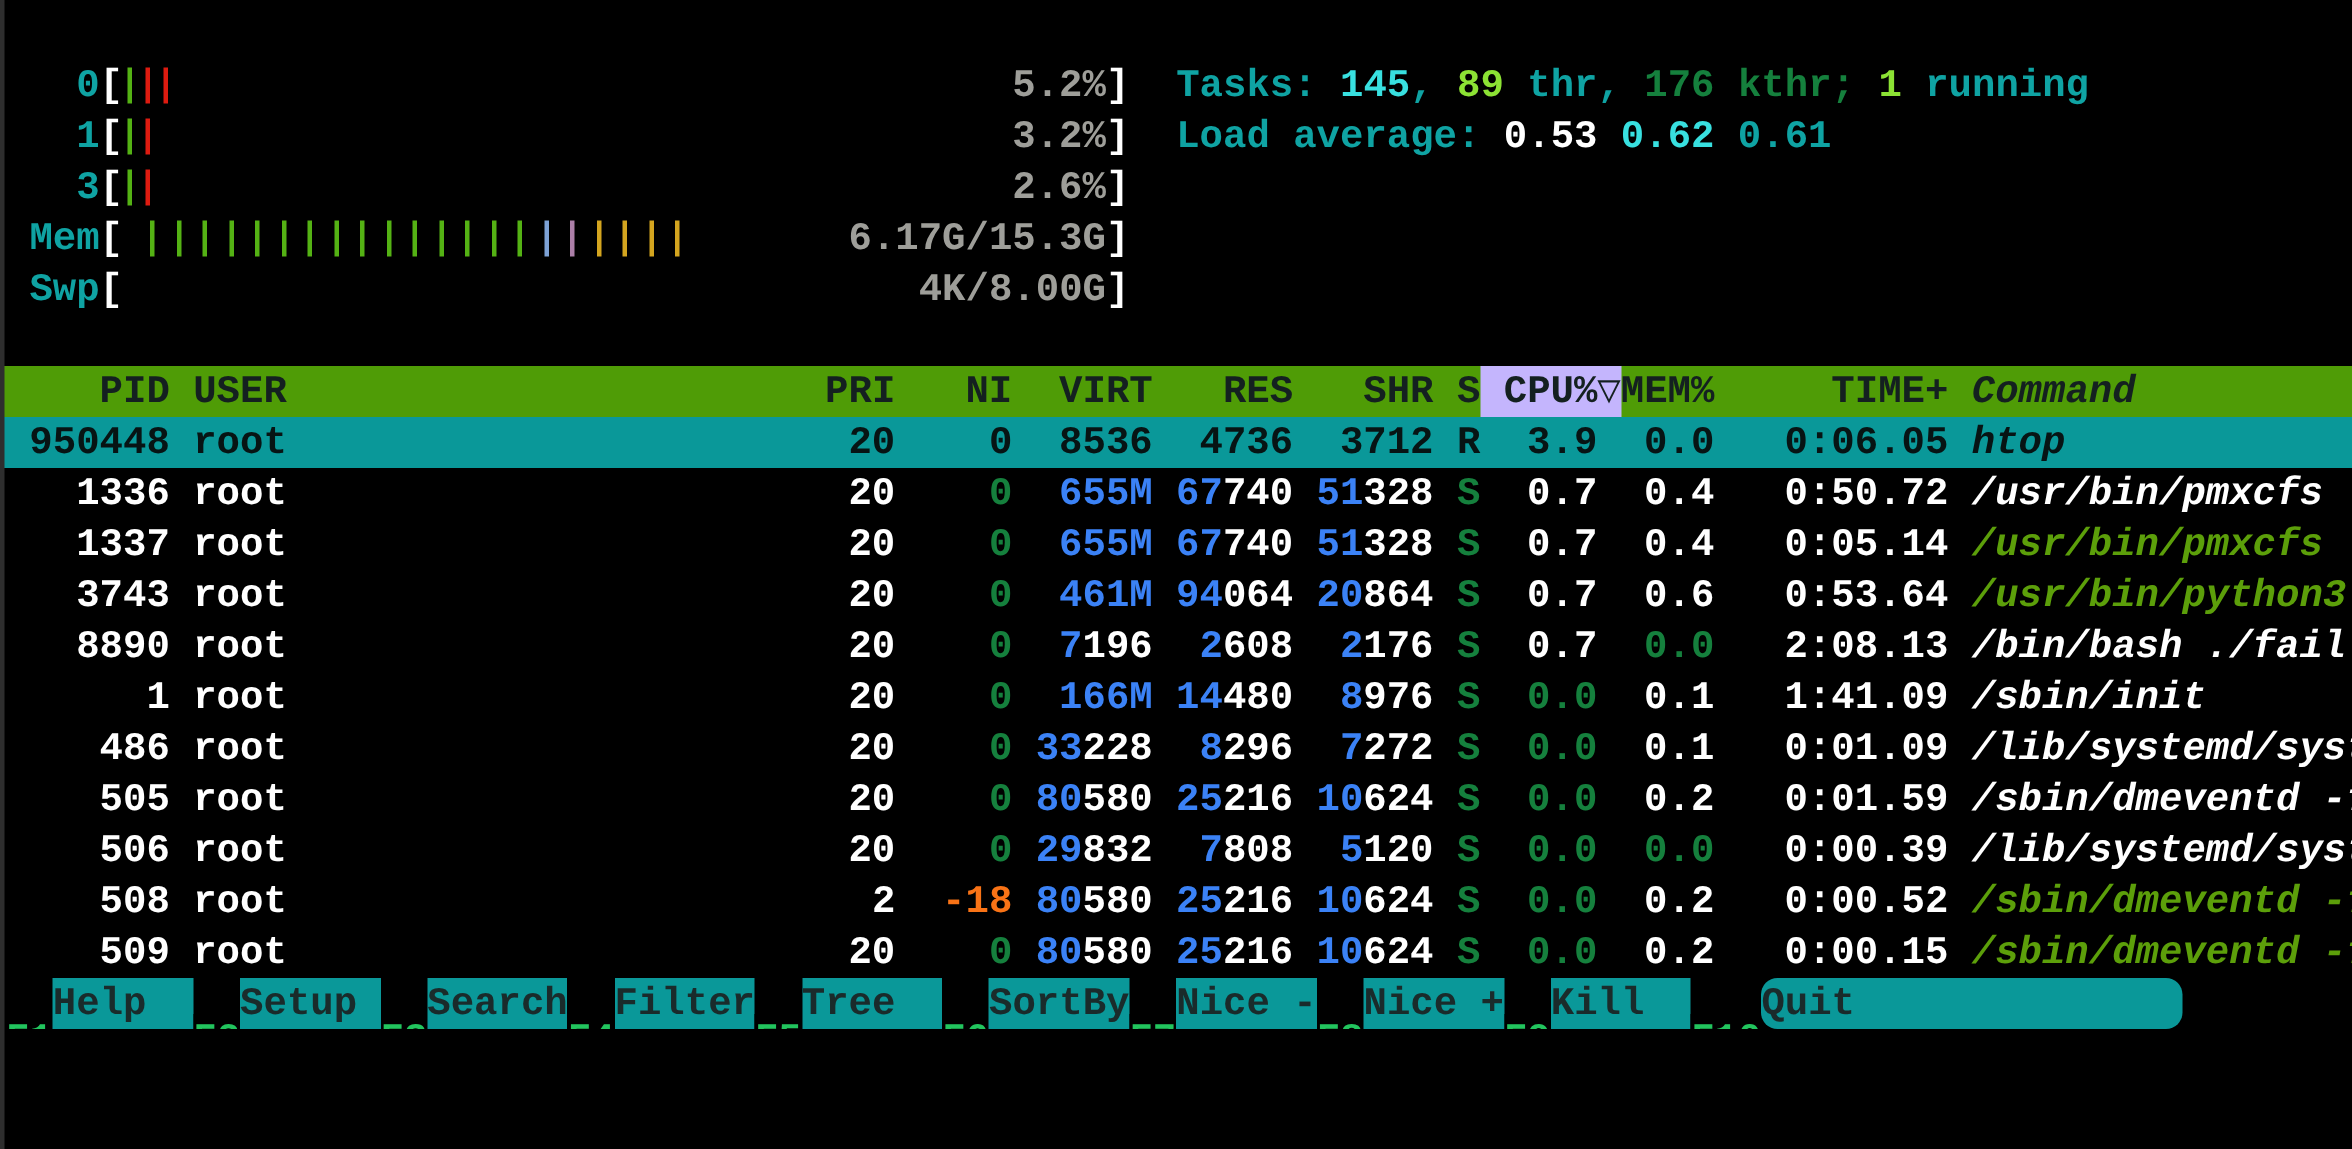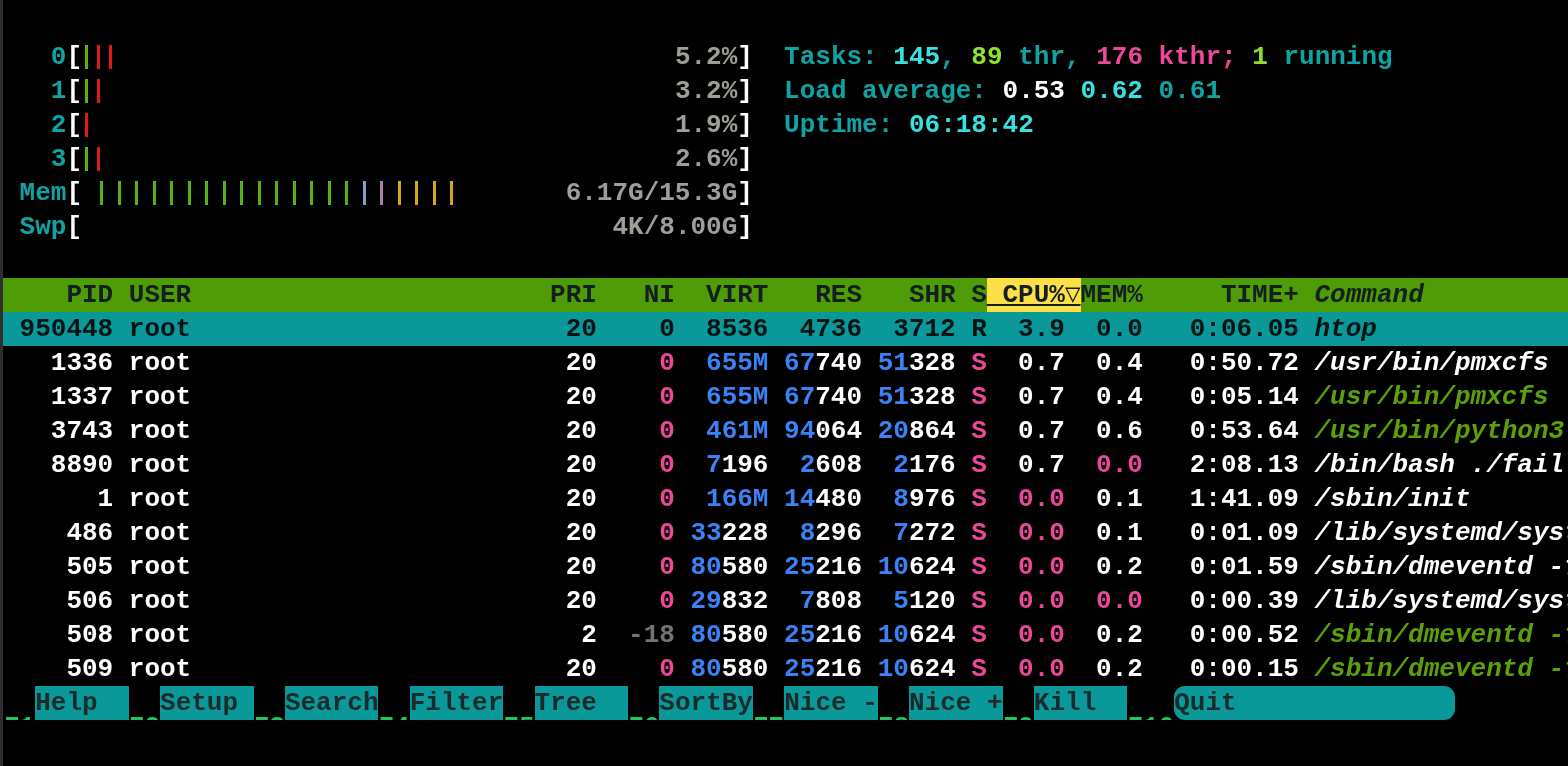--- a/index.html
+++ b/index.html
@@ -12,58 +12,57 @@
   .line{height:34px;line-height:34px;white-space:pre;padding-left:4px;overflow:hidden;}
   .f{display:inline-block;vertical-align:top;text-align:right;white-space:pre;overflow:visible;}
   .lft{text-align:left;}
   .c1{width:1ch}.c2{width:2ch}.c3{width:3ch}.c4{width:4ch}.c5{width:5ch}
   .c6{width:6ch}.c7{width:7ch}.c10{width:10ch}.c28{width:28ch;padding-left:1ch;box-sizing:border-box}
   .cmd{padding-left:1ch;text-align:center;font-style:italic;}
   
   .t{color:#0FA3A3}          
   .bc{color:#38E0E0}         
   .bg{color:#8CE234}         
-  .gy{color:#ec4899}         
+  .gy{color:#15803d}         
   .lg{color:#9E9E99}         
   .w{color:#FFFFFF}
   .cy{color:#3b82f6}         
   .gn{color:#5C9F0A}         
-  .rd{color:#737373}
+  .rd{color:#f97316}
   
   .minner{position:relative;display:inline-block;vertical-align:top;width:42ch;text-align:right;}
   .tick{position:absolute;top:5px;width:3px;height:24px;}
   .tk-g{background:#54B214}.tk-r{background:#DE1B10}.tk-b{background:#7DA2D6}
   .tk-p{background:#AC7FA8}.tk-o{background:#D4A51F}
   
   .tab{display:inline-block;vertical-align:top;padding:0 1ch;color:#142020;}
   .tab-green{background:#4F9C06}
   .tab-blue{background:#3566A5}
   
   .hdr{background:#4F9C06;color:#142020;}
   .hdr .f{color:#142020}
-  .sorthdr{background:#fde047;text-decoration:underline;}
+  .sorthdr{background:#c4b5fd;}
   
   .row .w{color:#fff}
   .row.sel{background:#0A9899;}
   .row.sel span{color:#071414 !important;}
   
   .fkey-key{display:inline-block;vertical-align:top;color:#22c55e;background:#000;margin-top:24px;}
   .fkey-label{display:inline-block;vertical-align:top;width:6ch;background:#0A9899;color:#1A2B2B;text-align:left;}
   .fkey-label.wide{width:18ch;border-radius:11px;}
   .edge{position:absolute;left:0;top:0;width:3px;height:766px;background:#2e2e2e;z-index:5;}
 </style>
 </head>
 <body>
 
 <div class="screen">
   <div class="lines">
     <div id="meters">
         <div class="line"><span class="f c4 t">0</span><span class="f c1 w">[</span><span class="minner"><div class="tick tk-g" style="left: 3px;"></div><div class="tick tk-r" style="left: 15px;"></div><div class="tick tk-r" style="left: 27px;"></div><span class="lg">5.2%</span></span><span class="f c1 w">]</span><span>  </span><span><span class="t">Tasks: </span><span class="bc">145</span><span class="t">, </span><span class="bg">89</span><span class="t"> thr, </span><span class="gy">176 kthr</span><span class="gy">; </span><span class="bg">1</span><span class="t"> running</span></span></div>
         <div class="line"><span class="f c4 t">1</span><span class="f c1 w">[</span><span class="minner"><div class="tick tk-g" style="left: 3px;"></div><div class="tick tk-r" style="left: 15px;"></div><span class="lg">3.2%</span></span><span class="f c1 w">]</span><span>  </span><span><span class="t">Load average: </span><span class="w">0.53 </span><span class="bc">0.62 </span><span class="t">0.61</span></span></div>
-        <div class="line"><span class="f c4 t">2</span><span class="f c1 w">[</span><span class="minner"><div class="tick tk-r" style="left: 3px;"></div><span class="lg">1.9%</span></span><span class="f c1 w">]</span><span>  </span><span><span class="t">Uptime: </span><span class="bc">06:18:42</span></span></div>
         <div class="line"><span class="f c4 t">3</span><span class="f c1 w">[</span><span class="minner"><div class="tick tk-g" style="left: 3px;"></div><div class="tick tk-r" style="left: 15px;"></div><span class="lg">2.6%</span></span><span class="f c1 w">]</span></div>
         <div class="line"><span class="f c4 t">Mem</span><span class="f c1 w">[</span><span class="minner"><div class="tick tk-g" style="left: 18px;"></div><div class="tick tk-g" style="left: 36px;"></div><div class="tick tk-g" style="left: 53px;"></div><div class="tick tk-g" style="left: 71px;"></div><div class="tick tk-g" style="left: 88px;"></div><div class="tick tk-g" style="left: 106px;"></div><div class="tick tk-g" style="left: 123px;"></div><div class="tick tk-g" style="left: 141px;"></div><div class="tick tk-g" style="left: 158px;"></div><div class="tick tk-g" style="left: 176px;"></div><div class="tick tk-g" style="left: 193px;"></div><div class="tick tk-g" style="left: 211px;"></div><div class="tick tk-g" style="left: 228px;"></div><div class="tick tk-g" style="left: 246px;"></div><div class="tick tk-g" style="left: 263px;"></div><div class="tick tk-b" style="left: 281px;"></div><div class="tick tk-p" style="left: 298px;"></div><div class="tick tk-o" style="left: 316px;"></div><div class="tick tk-o" style="left: 333px;"></div><div class="tick tk-o" style="left: 351px;"></div><div class="tick tk-o" style="left: 368px;"></div><span class="lg">6.17G/15.3G</span></span><span class="f c1 w">]</span></div>
         <div class="line"><span class="f c4 t">Swp</span><span class="f c1 w">[</span><span class="minner"><span class="lg">4K/8.00G</span></span><span class="f c1 w">]</span></div>
       </div>
     <div class="line"></div>
     <div class="line hdr" id="header-line"><span class="f c7">PID</span><span class="f c28 lft">USER</span><span class="f c3">PRI</span><span class="f c5">NI</span><span class="f c6">VIRT</span><span class="f c6">RES</span><span class="f c6">SHR</span><span class="f c2">S</span><span class="f c6 sorthdr"> CPU%▽</span><span class="f c4">MEM%</span><span class="f c10">TIME+</span><span class="f cmd">Command</span></div>
     <div id="rows">
         <div class="line row sel"><span class="f c7 w">950448</span><span class="f c28 lft w">root</span><span class="f c3 w">20</span><span class="f c5 gy">0</span><span class="f c6"><span class="cy">8</span><span class="w">536</span></span><span class="f c6"><span class="cy">4</span><span class="w">736</span></span><span class="f c6"><span class="cy">3</span><span class="w">712</span></span><span class="f c2 gy">R</span><span class="f c5 w">3.9</span><span class="f c1"> </span><span class="f c4 gy">0.0</span><span class="f c10 w">0:06.05</span><span class="f cmd w">htop</span></div>
         <div class="line row"><span class="f c7 w">1336</span><span class="f c28 lft w">root</span><span class="f c3 w">20</span><span class="f c5 gy">0</span><span class="f c6"><span class="cy">655M</span><span class="w"></span></span><span class="f c6"><span class="cy">67</span><span class="w">740</span></span><span class="f c6"><span class="cy">51</span><span class="w">328</span></span><span class="f c2 gy">S</span><span class="f c5 w">0.7</span><span class="f c1"> </span><span class="f c4 w">0.4</span><span class="f c10 w">0:50.72</span><span class="f cmd w">/usr/bin/pmxcfs</span></div>
         <div class="line row"><span class="f c7 w">1337</span><span class="f c28 lft w">root</span><span class="f c3 w">20</span><span class="f c5 gy">0</span><span class="f c6"><span class="cy">655M</span><span class="w"></span></span><span class="f c6"><span class="cy">67</span><span class="w">740</span></span><span class="f c6"><span class="cy">51</span><span class="w">328</span></span><span class="f c2 gy">S</span><span class="f c5 w">0.7</span><span class="f c1"> </span><span class="f c4 w">0.4</span><span class="f c10 w">0:05.14</span><span class="f cmd gn">/usr/bin/pmxcfs</span></div>

